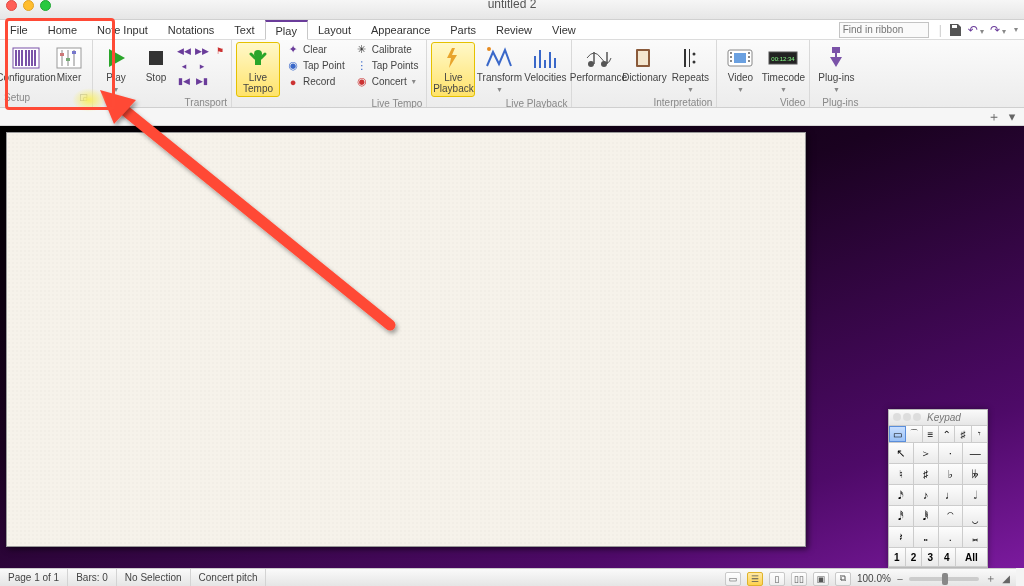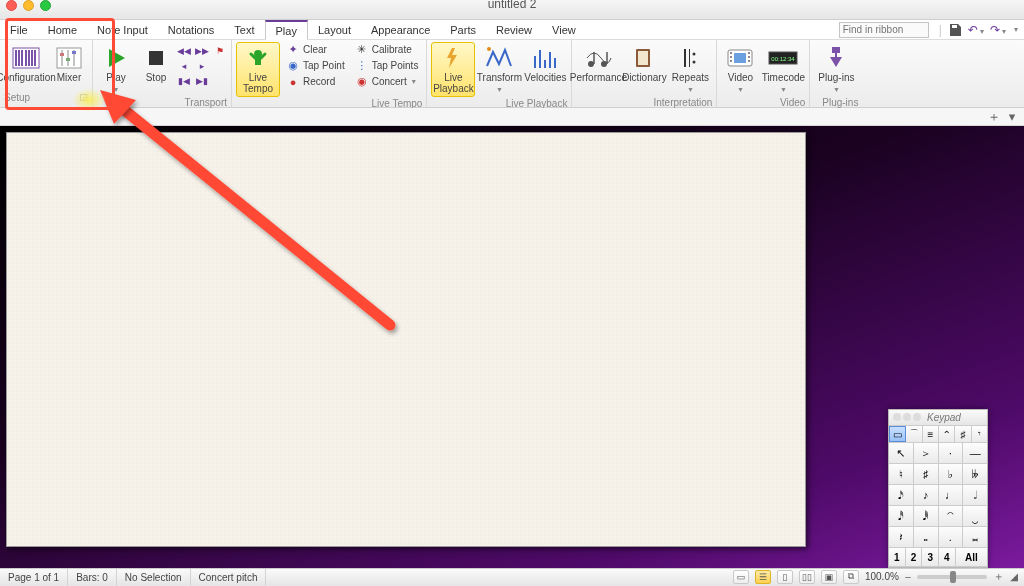--- a/index.html
+++ b/index.html
@@ -70,21 +70,21 @@
   .kp-dots span{width:8px;height:8px;border-radius:50%;background:#ddd;display:inline-block;margin-right:2px;}
   .kp-row{display:flex;border-bottom:1px solid #ccc;}
   .kp-row.tabs .kp-cell{height:16px;font-size:10px;}
   .kp-cell{flex:1;height:20px;display:flex;align-items:center;justify-content:center;border-right:1px solid #ccc;background:linear-gradient(#fdfdfd,#eaeaea);}
   .kp-cell:last-child{border-right:none;}
   .kp-cell.sel{background:linear-gradient(#c9dfff,#9bc2f7);border:1px solid #5a8edb;}
   .kp-cell.wide{flex:2;text-align:right;}
   .kp-bot .kp-cell{height:18px;font-size:10px;font-weight:bold;}
 
   
-  .statusbar{position:absolute;left:0;right:0;bottom:0;height:18px;background:linear-gradient(#fafafa,#e5e5e5);border-top:1px solid #ccc;display:flex;align-items:flex-start;font-size:10px;color:#444;}
+  .statusbar{position:absolute;left:0;right:8px;bottom:0;height:18px;background:linear-gradient(#fafafa,#e5e5e5);border-top:1px solid #ccc;display:flex;align-items:flex-end;font-size:10px;color:#444;}
   .status-seg{padding:0 8px;border-right:1px solid #d3d3d3;height:100%;display:flex;align-items:center;}
   .status-right{margin-left:auto;display:flex;align-items:center;gap:6px;padding:0 6px;}
   .sico{width:16px;height:14px;display:flex;align-items:center;justify-content:center;border:1px solid #c9c9c9;border-radius:2px;background:linear-gradient(#fff,#eee);font-size:9px;color:#555;}
   .sico.on{background:linear-gradient(#ffe9a6,#ffd24d);border-color:#e0b32a;}
   .zoom-slider{width:70px;height:4px;background:#ccc;position:relative;border-radius:2px;}
   .zoom-slider .thumb{position:absolute;top:-4px;left:33px;width:6px;height:12px;background:#888;border-radius:2px;}
 
   
   .annot-box{position:absolute;left:5px;top:18px;width:110px;height:92px;border:3px solid #ff4a36;border-radius:4px;pointer-events:none;z-index:50;}
   .annot-glow{position:absolute;left:72px;top:88px;width:34px;height:24px;border-radius:50%;background:radial-gradient(rgba(248,238,96,0.95),rgba(248,238,96,0) 70%);z-index:49;pointer-events:none;}

